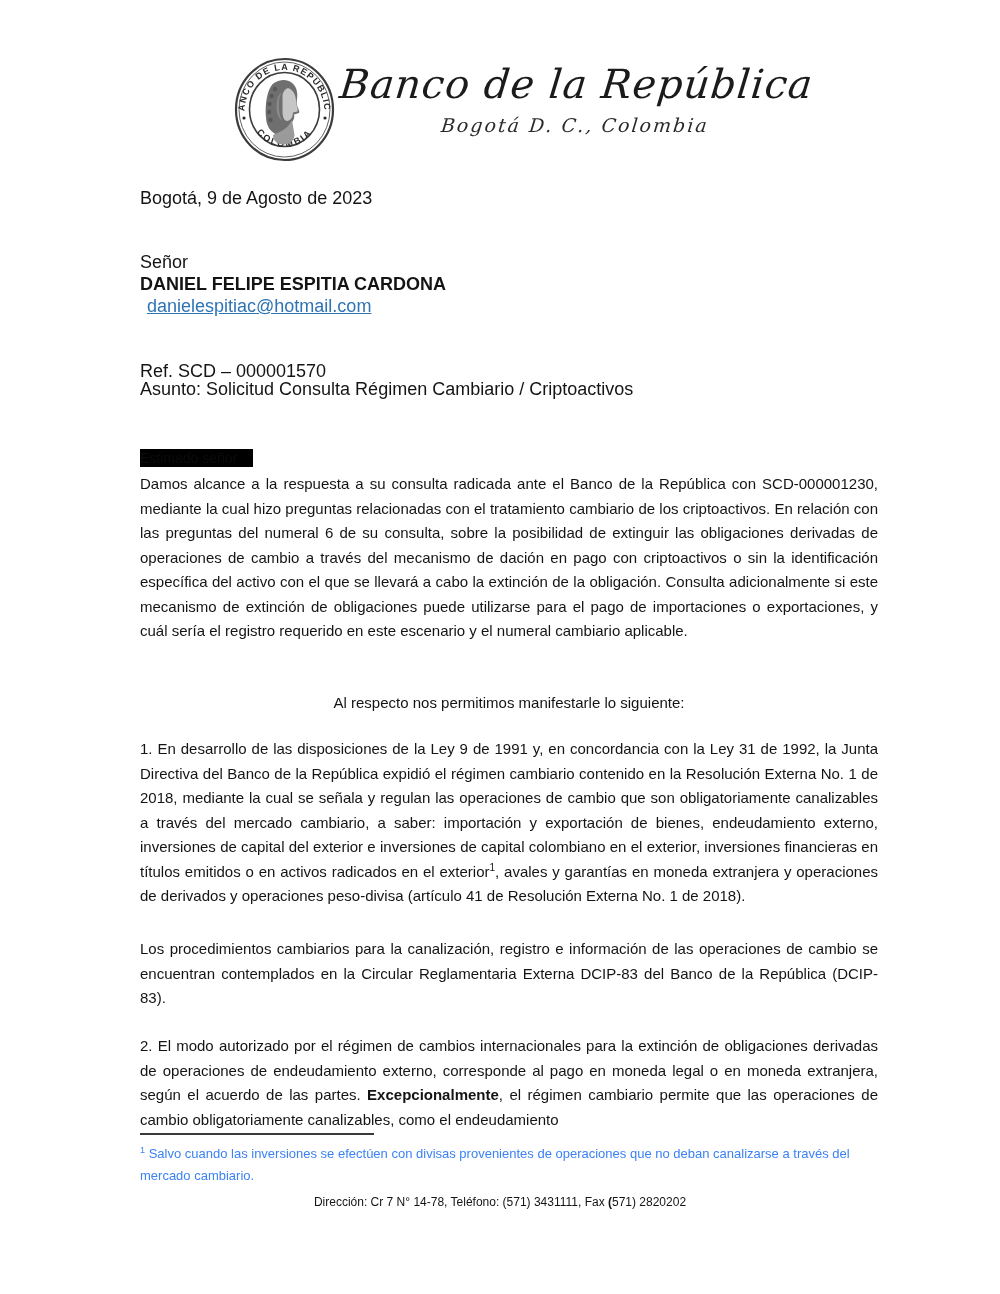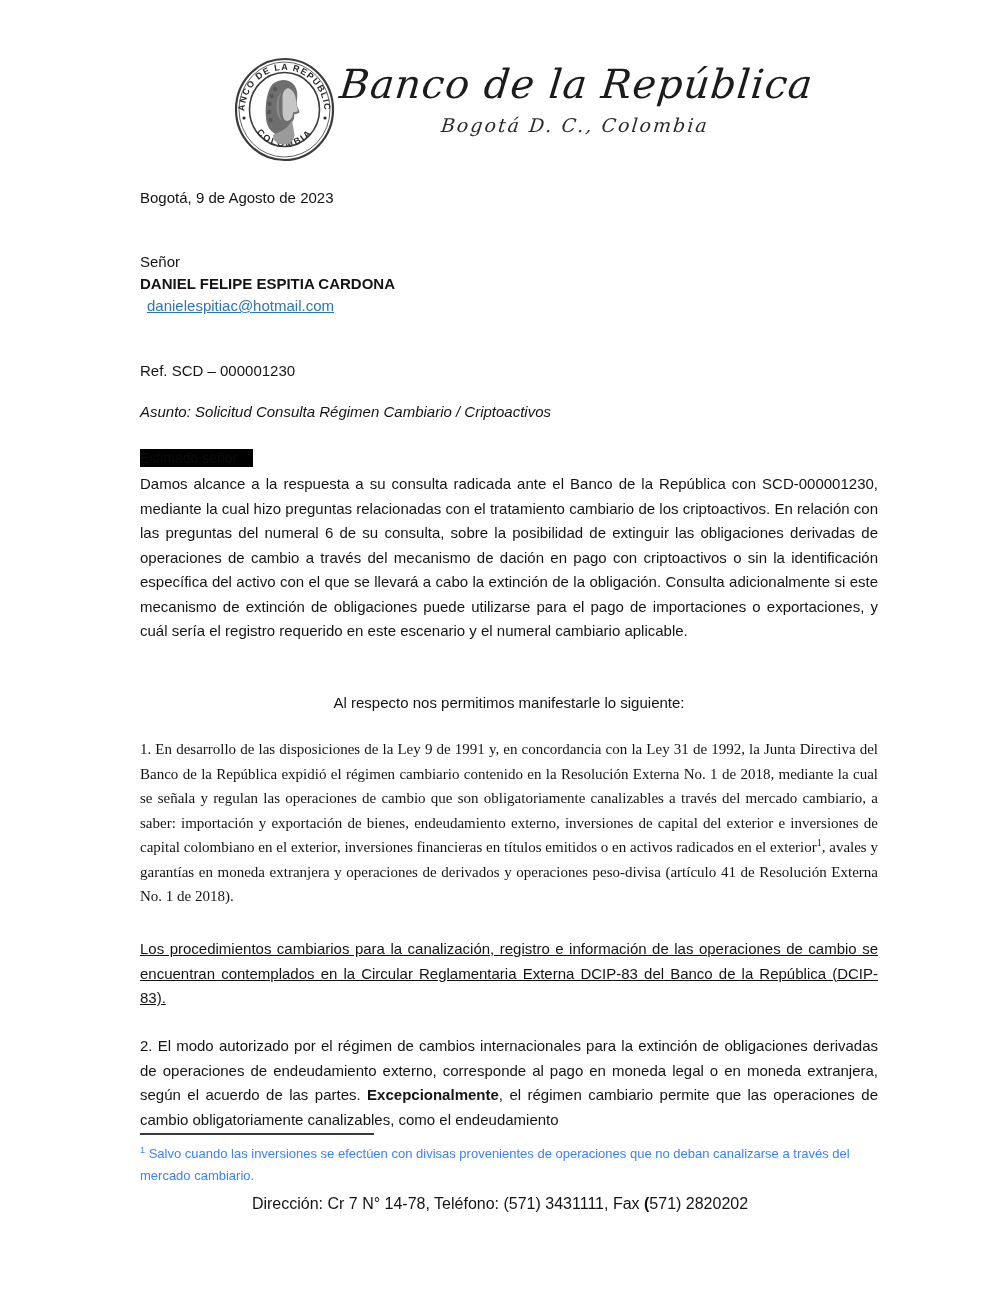--- a/index.html
+++ b/index.html
@@ -29,59 +29,59 @@
     font-family:"DejaVu Serif", serif;
     font-style:italic;
     font-size:19px;
     margin-top:4px;
     color:#2a2a2a;
     letter-spacing:2px;
     transform:skewX(-6deg);
     white-space:nowrap;
   }
   
-  .line{position:absolute;left:140px;width:738px;font-size:15px;line-height:20px;}
+  .line{position:absolute;left:140px;width:738px;font-size:18px;line-height:20px;}
   .date-line{top:188px;}
   .salutation{top:252px;}
   .recipient-name{top:274px;font-weight:bold;}
   .recipient-email{top:296px;}
   .recipient-email a{color:#2e74b5;text-decoration:underline;cursor:pointer;margin-left:7px;}
   .ref-line{top:361px;}
-  .subject-line{top:402px;font-style:italic;}
+  .subject-line{top:379px;}
   .redaction{
     position:absolute;left:140px;top:449px;width:113px;height:18px;
     background:#000000;overflow:hidden;
   }
   .redaction span{color:#0b0b0b;font-size:14px;line-height:18px;white-space:nowrap;}
   .body-para{
     position:absolute;left:140px;width:738px;margin:0;
     font-size:15px;line-height:24.5px;
     text-align:justify;
   }
   .body-para.single{text-align:center;}
   .body-para sup{font-size:10px;vertical-align:super;line-height:0;}
   .p1{top:472px;}
   .p2{top:691px;}
-  .p3{top:737px;font-family:Liberation Serif, serif;}
-  .p4{top:937px;text-decoration:underline;}
+  .p3{top:737px;}
+  .p4{top:937px;}
   .p5{top:1034px;}
   
   .footnote-rule{
     position:absolute;left:140px;top:1133px;width:234px;height:2px;
     background:#3a3a3a;
   }
   .footnote{
     position:absolute;left:140px;top:1143px;width:740px;
     font-size:13px;line-height:22px;color:#3b82f6;text-align:left;
   }
   .footnote sup{font-size:9px;vertical-align:super;line-height:0;}
   
   .page-footer{
     position:absolute;left:0;top:1195px;width:1000px;
-    text-align:center;font-size:16px;color:#141414;
+    text-align:center;font-size:12px;color:#141414;
   }
   .page-footer .b{font-weight:bold;}
 </style>
 </head>
 <body>
 
 <div class="page">
 
   <div class="seal">
     <svg width="103" height="107" viewBox="0 0 103 107">
@@ -119,21 +119,21 @@
   </div>
 
   <div class="line date-line">Bogotá, 9 de Agosto de 2023</div>
 
   <div class="line salutation">Señor</div>
   <div class="line recipient-name">DANIEL FELIPE ESPITIA CARDONA</div>
   <div class="line recipient-email">
     <a>danielespitiac@hotmail.com</a>
   </div>
 
-  <div class="line ref-line">Ref. SCD – 000001230</div>
+  <div class="line ref-line">Ref. SCD – 000001570</div>
   <div class="line subject-line">Asunto: Solicitud Consulta Régimen Cambiario / Criptoactivos</div>
 
   <div class="redaction">
     <span>Estimado señor</span>
   </div>
 
   <p class="body-para p1"><span>Damos alcance a la respuesta a su consulta radicada ante el Banco de la República con SCD-000001230, mediante la cual hizo preguntas relacionadas con el tratamiento cambiario de los criptoactivos. En relación con las preguntas del numeral 6 de su consulta, sobre la posibilidad de extinguir las obligaciones derivadas de operaciones de cambio a través del mecanismo de dación en pago con criptoactivos o sin la identificación específica del activo con el que se llevará a cabo la extinción de la obligación. Consulta adicionalmente si este mecanismo de extinción de obligaciones puede utilizarse para el pago de importaciones o exportaciones, y cuál sería el registro requerido en este escenario y el numeral cambiario aplicable.</span></p>
   <p class="body-para p2 single"><span>Al respecto nos permitimos manifestarle lo siguiente:</span></p>
   <p class="body-para p3"><span>1. En desarrollo de las disposiciones de la Ley 9 de 1991 y, en concordancia con la Ley 31 de 1992, la Junta Directiva del Banco de la República expidió el régimen cambiario contenido en la Resolución Externa No. 1 de 2018, mediante la cual se señala y regulan las operaciones de cambio que son obligatoriamente canalizables a través del mercado cambiario, a saber: importación y exportación de bienes, endeudamiento externo, inversiones de capital del exterior e inversiones de capital colombiano en el exterior, inversiones financieras en títulos emitidos o en activos radicados en el exterior</span><sup>1</sup><span>, avales y garantías en moneda extranjera y operaciones de derivados y operaciones peso-divisa (artículo 41 de Resolución Externa No. 1 de 2018).</span></p>
   <p class="body-para p4"><span>Los procedimientos cambiarios para la canalización, registro e información de las operaciones de cambio se encuentran contemplados en la Circular Reglamentaria Externa DCIP-83 del Banco de la República (DCIP-83).</span></p>

